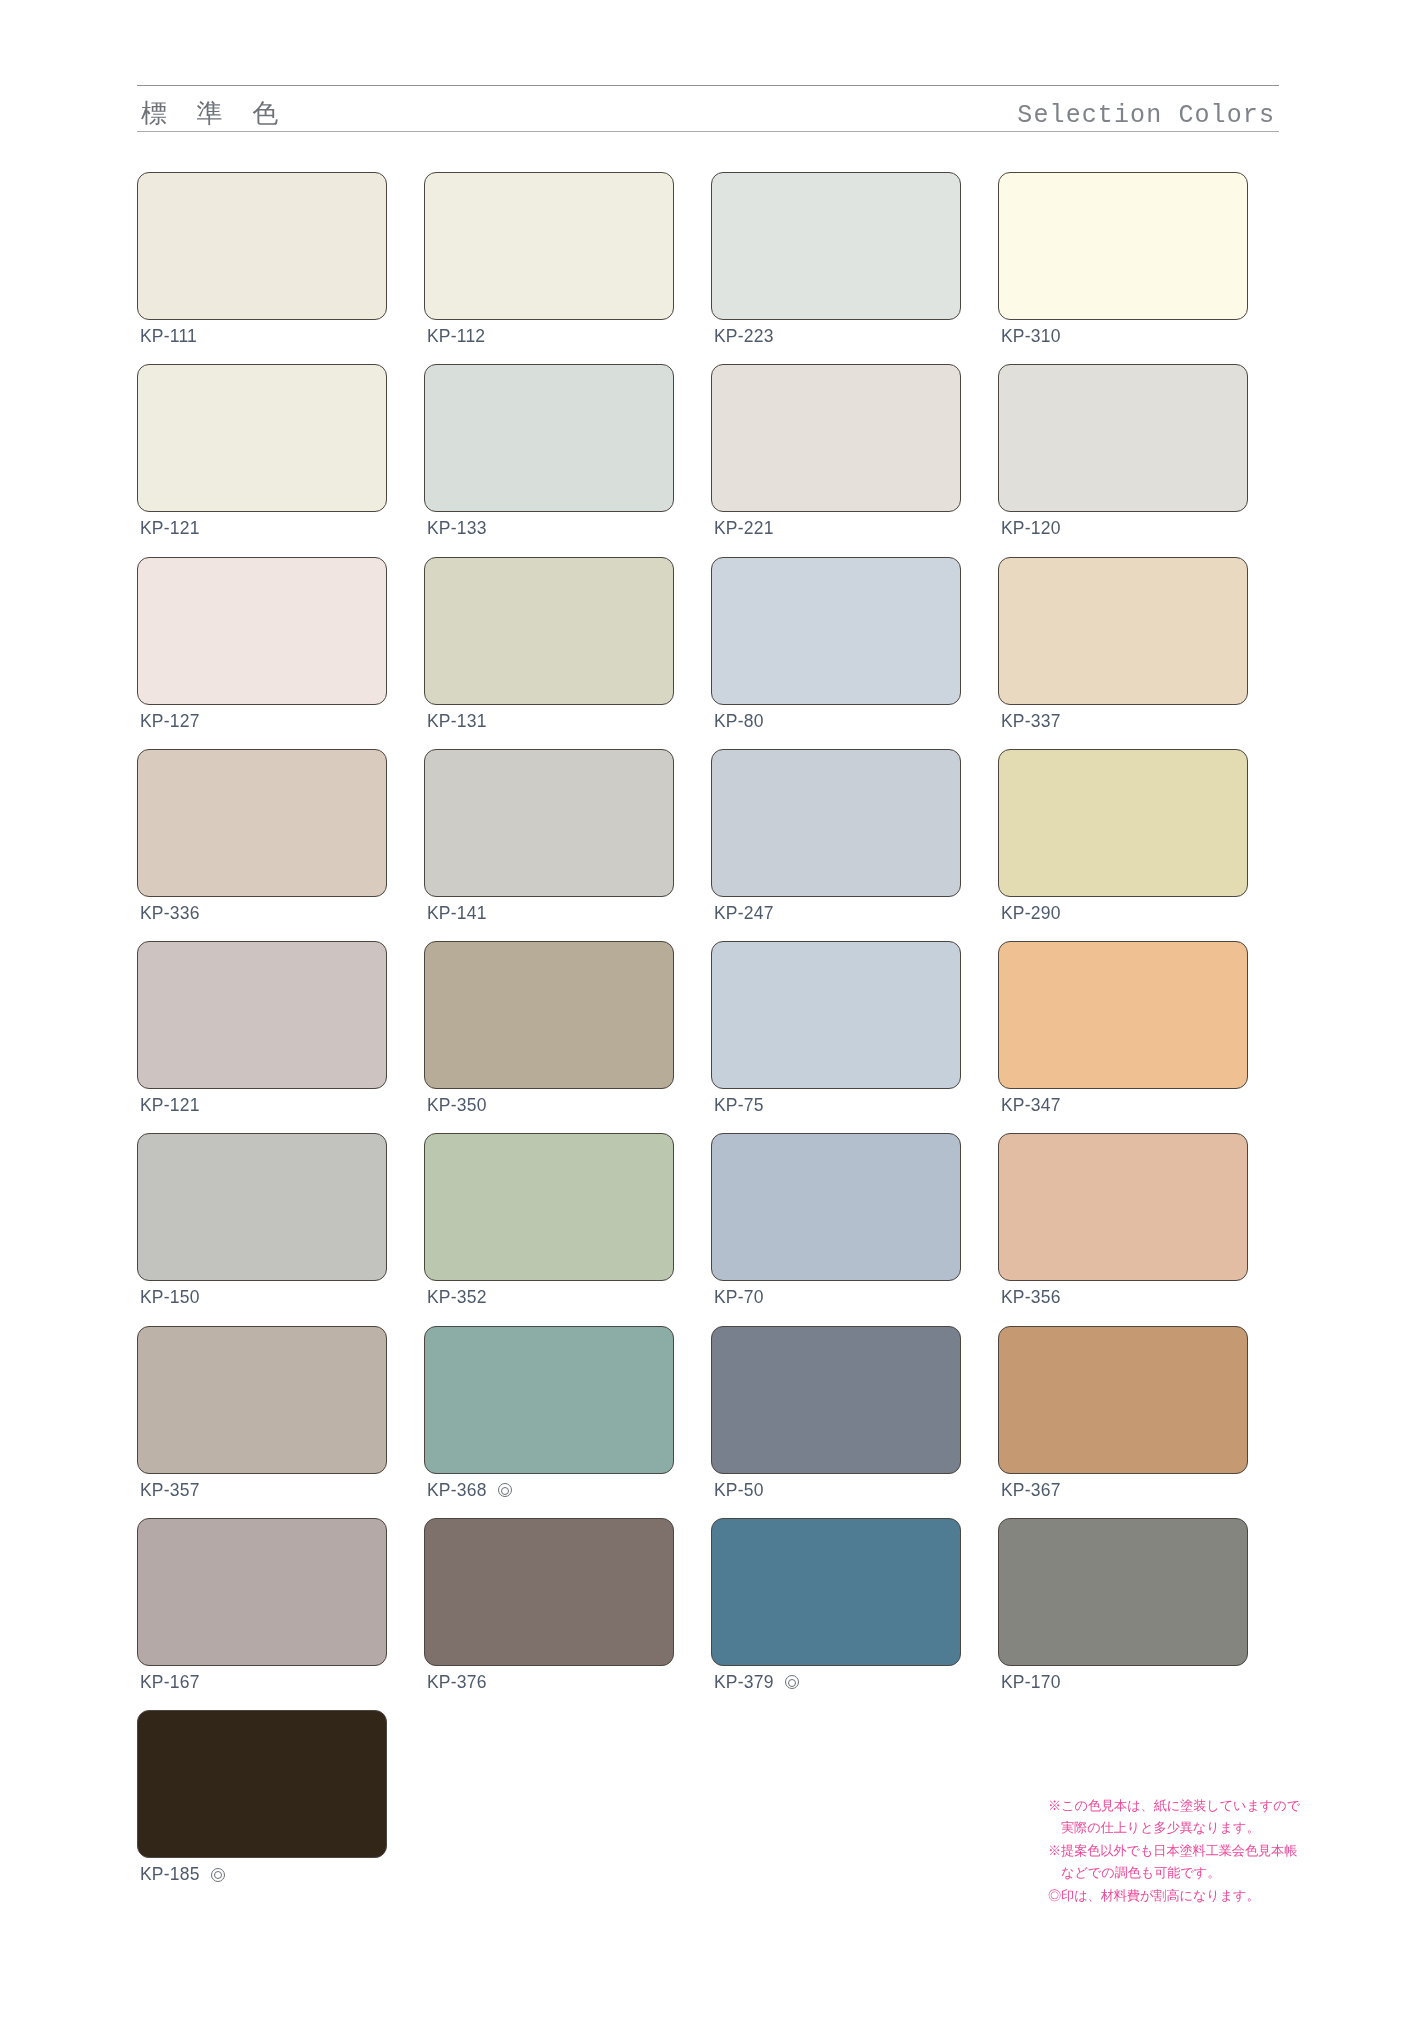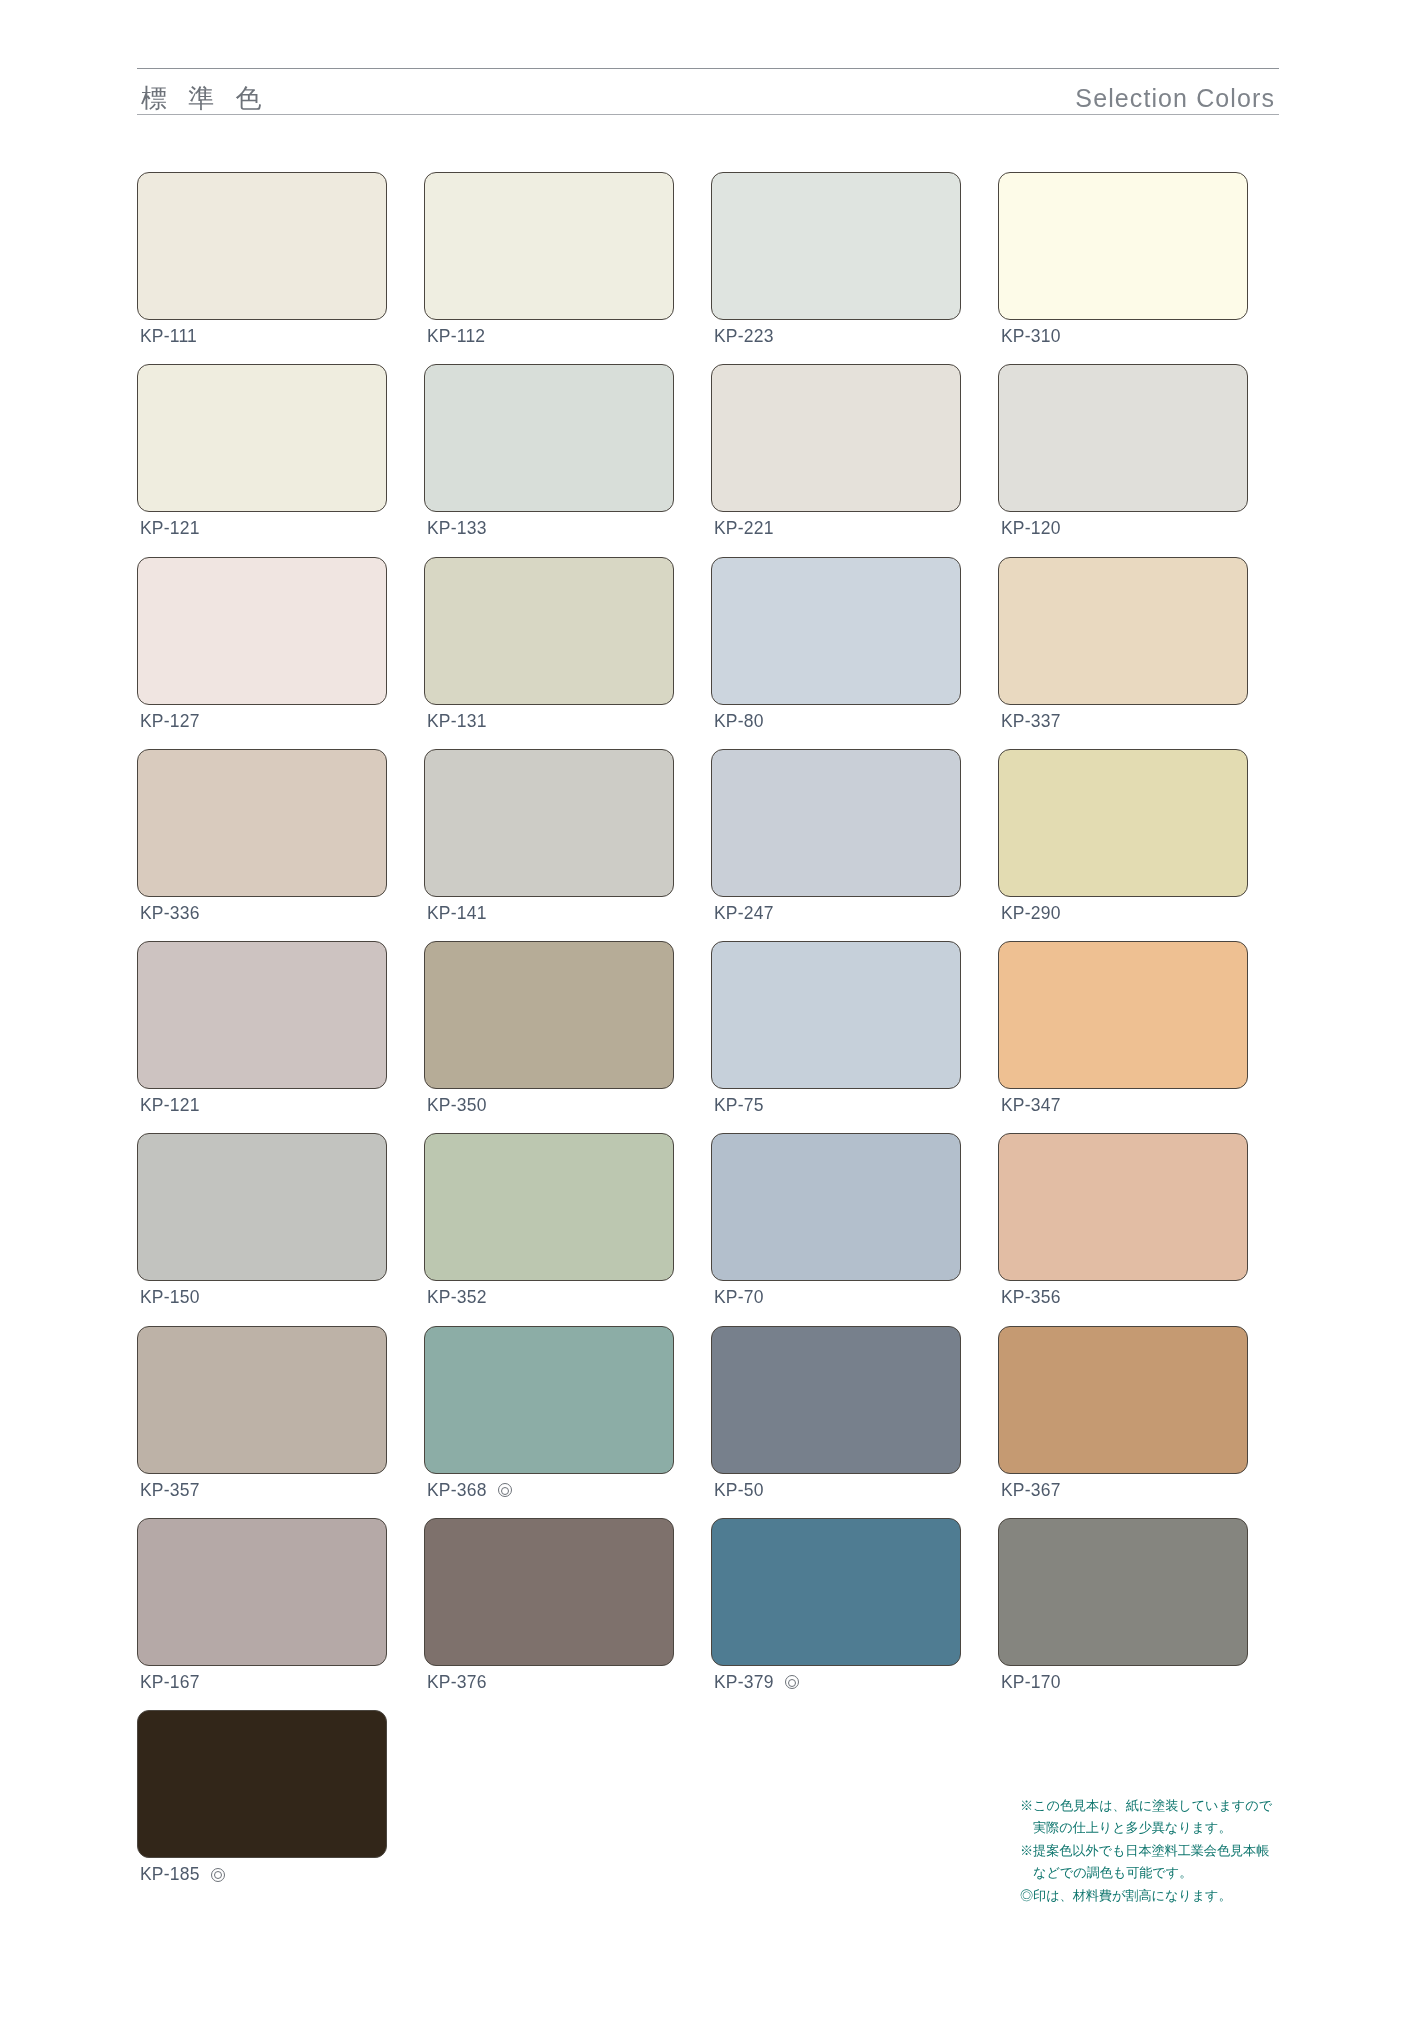--- a/index.html
+++ b/index.html
@@ -23,22 +23,23 @@
     left: 0; top: 0;
     width: 1426px;
     height: 2018px;
     padding: 0;
   }
 
   
   .header {
     position: absolute;
     left: 137px;
-    top: 68px;
+    top: 85px;
     width: 1142px;
+    font-family: Liberation Mono, monospace;
   }
   .header .rule {
     height: 1px;
     background: #8e9298;
     width: 100%;
   }
   .header .rule.bottom {
     background: #a9acb1;
   }
   .header .bar {
@@ -115,26 +116,26 @@
     position: absolute;
     left: 2.4px; top: 2.4px;
     width: 6.4px; height: 6.4px;
     border-radius: 50%;
     border: 1.3px solid #6d7279;
   }
 
   
   .notes {
     position: absolute;
-    left: 1020px;
+    left: 1048px;
     top: 1795px;
     width: 270px;
     font-size: 13.2px;
     line-height: 1.62;
-    color: #0f766e;
+    color: #ec4899;
     letter-spacing: -0.1px;
   }
   .notes p { margin-bottom: 1px; text-indent: 0; }
   .notes p.indent { padding-left: 13px; }
 </style>
 </head>
 <body>
 
 <div class="page">
 

